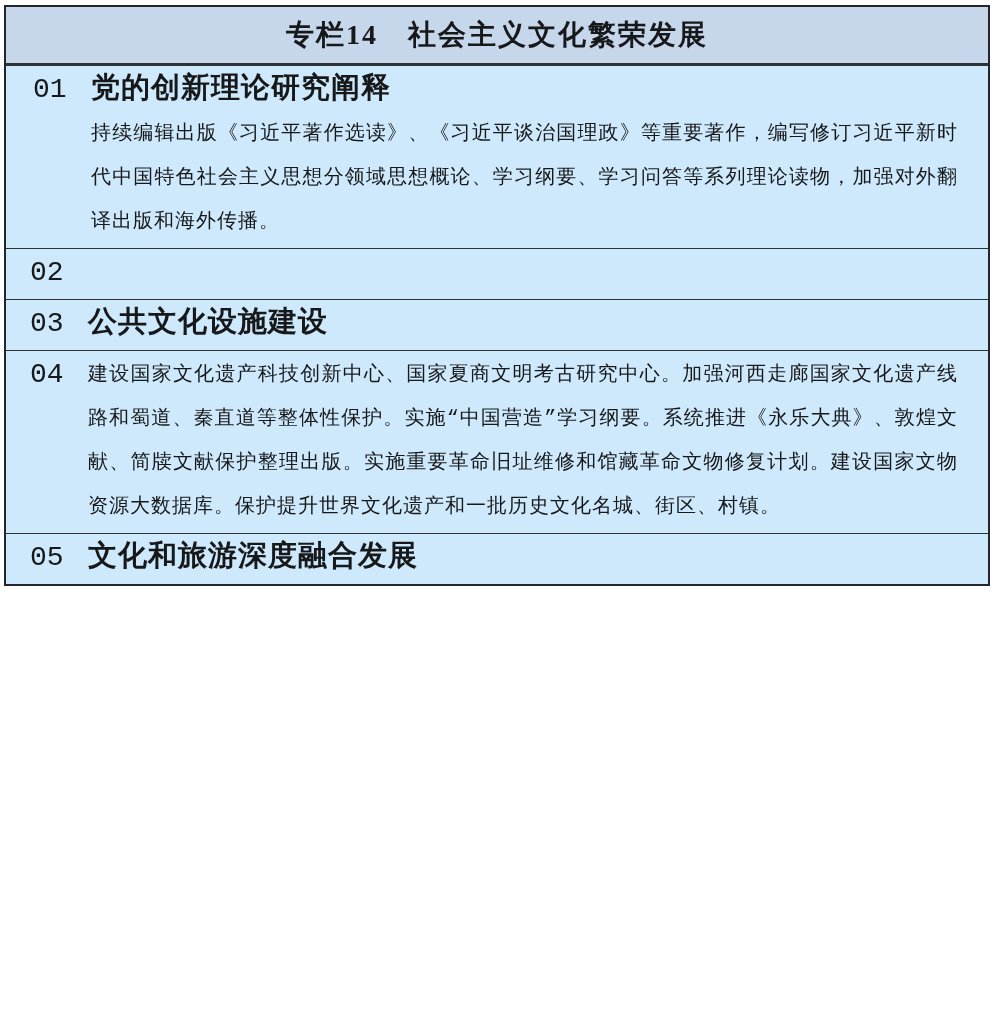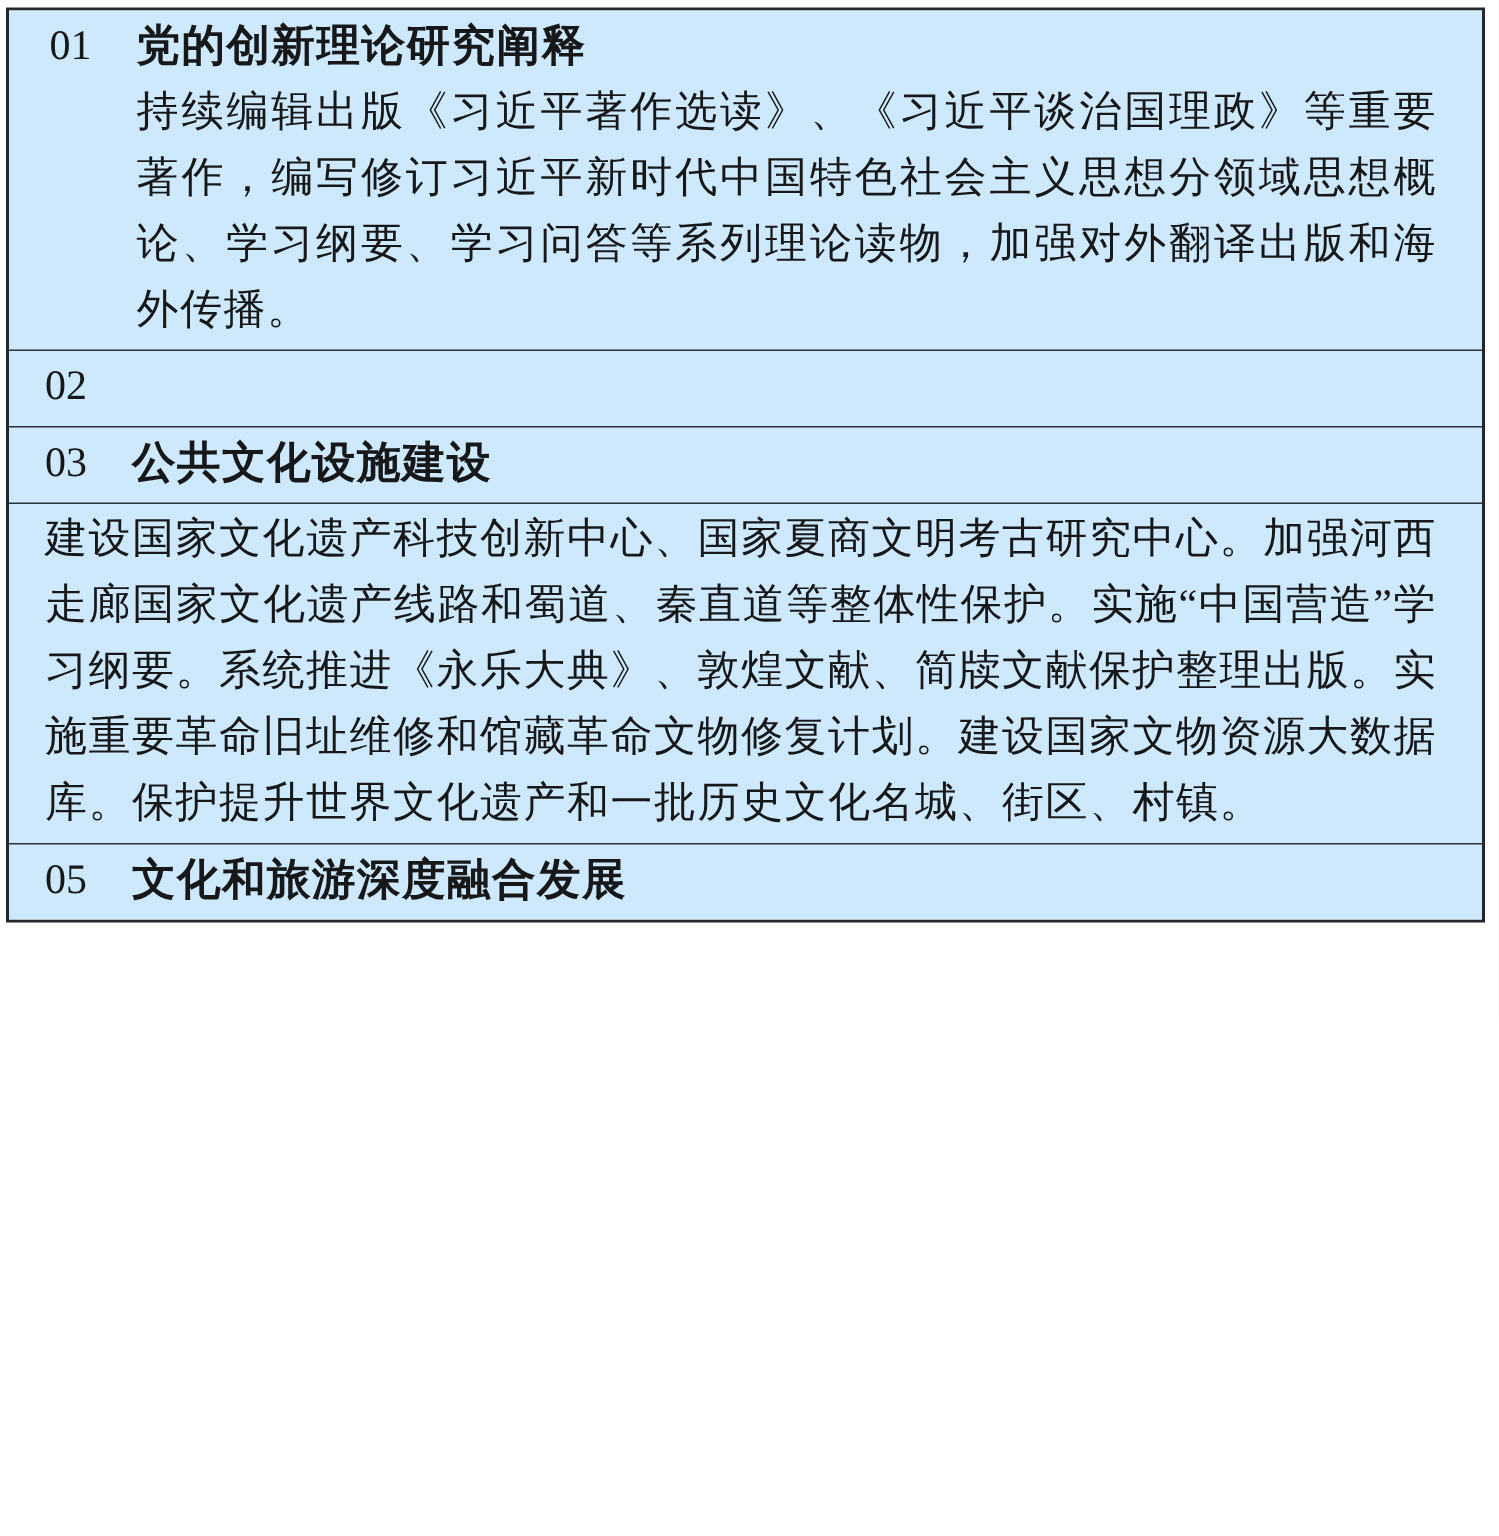--- a/index.html
+++ b/index.html
@@ -34,20 +34,21 @@
     font-weight: bold;
     font-size: 28px;
     letter-spacing: 2px;
   }
   .panel-body {
     background: #cfe9fc;
   }
   .section {
     display: flex;
     padding: 2px 30px 4px 27px;
+    font-family: Liberation Mono, monospace;
   }
   .section + .section {
     border-top: 1.5px solid #2b3238;
     padding-left: 24px;
   }
   .section-number {
     flex: none;
     width: 58px;
     font-size: 28px;
     line-height: 44px;
@@ -56,33 +57,36 @@
     flex: 1;
     min-width: 0;
   }
   .section-heading {
     font-weight: bold;
     font-size: 29px;
     line-height: 44px;
     letter-spacing: 1px;
   }
   .section-para {
-    font-size: 28px;
+    font-size: 20px;
     line-height: 44px;
     letter-spacing: 1px;
     text-align: justify;
     text-justify: inter-character;
   }
 </style>
 </head>
 <body>
 
 <div class="page">
   <div class="panel">
 
+    <div class="panel-header">
+      <span>专栏14　社会主义文化繁荣发展</span>
+    </div>
 
     <div class="panel-body">
 
       <div class="section">
         <div class="section-number">01</div>
         <div class="section-content">
           <div class="section-heading">党的创新理论研究阐释</div>
           <div class="section-para">持续编辑出版《习近平著作选读》、《习近平谈治国理政》等重要著作，编写修订习近平新时代中国特色社会主义思想分领域思想概论、学习纲要、学习问答等系列理论读物，加强对外翻译出版和海外传播。</div>
         </div>
       </div>
@@ -92,20 +96,21 @@
       </div>
 
       <div class="section">
         <div class="section-number">03</div>
         <div class="section-content">
           <div class="section-heading">公共文化设施建设</div>
         </div>
       </div>
 
       <div class="section">
+        <div class="section-number">04</div>
         <div class="section-content">
           <div class="section-para">建设国家文化遗产科技创新中心、国家夏商文明考古研究中心。加强河西走廊国家文化遗产线路和蜀道、秦直道等整体性保护。实施“中国营造”学习纲要。系统推进《永乐大典》、敦煌文献、简牍文献保护整理出版。实施重要革命旧址维修和馆藏革命文物修复计划。建设国家文物资源大数据库。保护提升世界文化遗产和一批历史文化名城、街区、村镇。</div>
         </div>
       </div>
 
       <div class="section">
         <div class="section-number">05</div>
         <div class="section-content">
           <div class="section-heading">文化和旅游深度融合发展</div>
 

